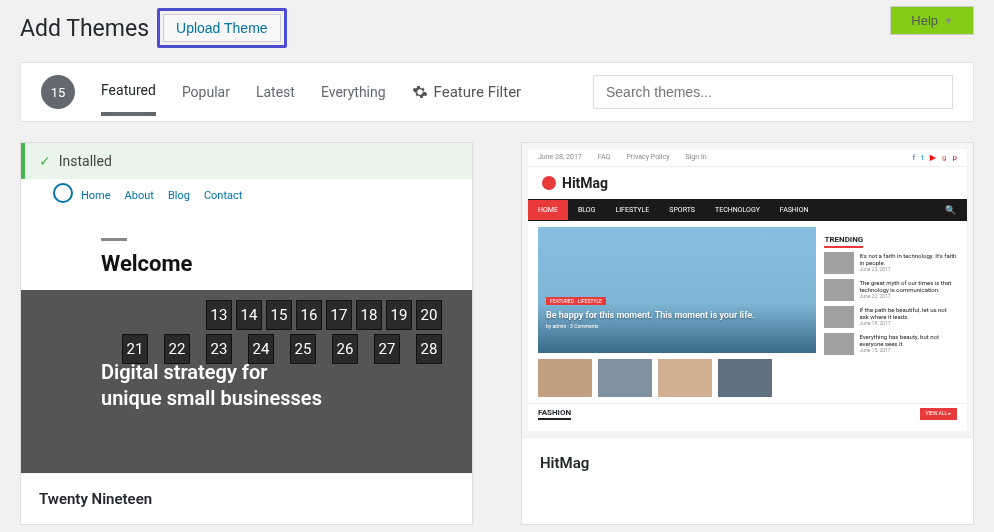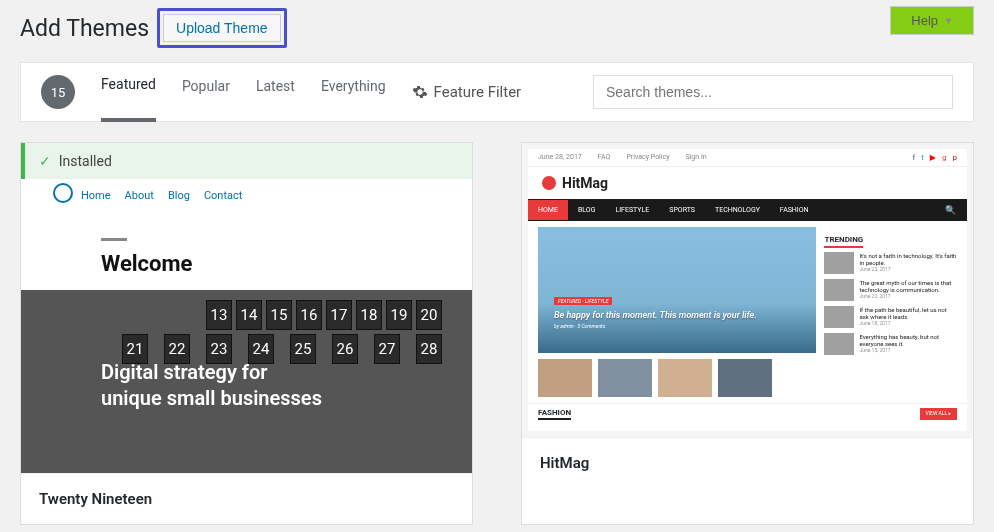--- a/index.html
+++ b/index.html
@@ -80,21 +80,21 @@
   }
   .tabs {
     display: flex;
     gap: 26px;
     align-items: center;
   }
   .tab {
     font-size: 14px;
     color: #646970;
     cursor: pointer;
-    padding-bottom: 26px;
+    padding-bottom: 14px;
     margin-bottom: -14px;
   }
   .tab.active {
     color: #23282d;
     border-bottom: 4px solid #646970;
   }
   .feature-filter {
     display: flex;
     align-items: center;
     gap: 6px;
@@ -281,23 +281,22 @@
   .hm-hero-main {
     height: 126px;
     background: linear-gradient(180deg, #88bfe0 0%, #7fb5d5 60%, #3a6a8a 100%);
     position: relative;
     display: flex;
     align-items: flex-end;
     padding: 8px;
   }
   .hm-hero-overlay {
     position: absolute;
-    left: 16px;
+    left: 8px;
     bottom: 24px;
-    font-style: italic;
   }
   .hm-hero-tag {
     background: #e83a3a;
     color: #fff;
     font-size: 5px;
     padding: 1px 4px;
     display: inline-block;
   }
   .hm-hero-title {
     color: #fff;

